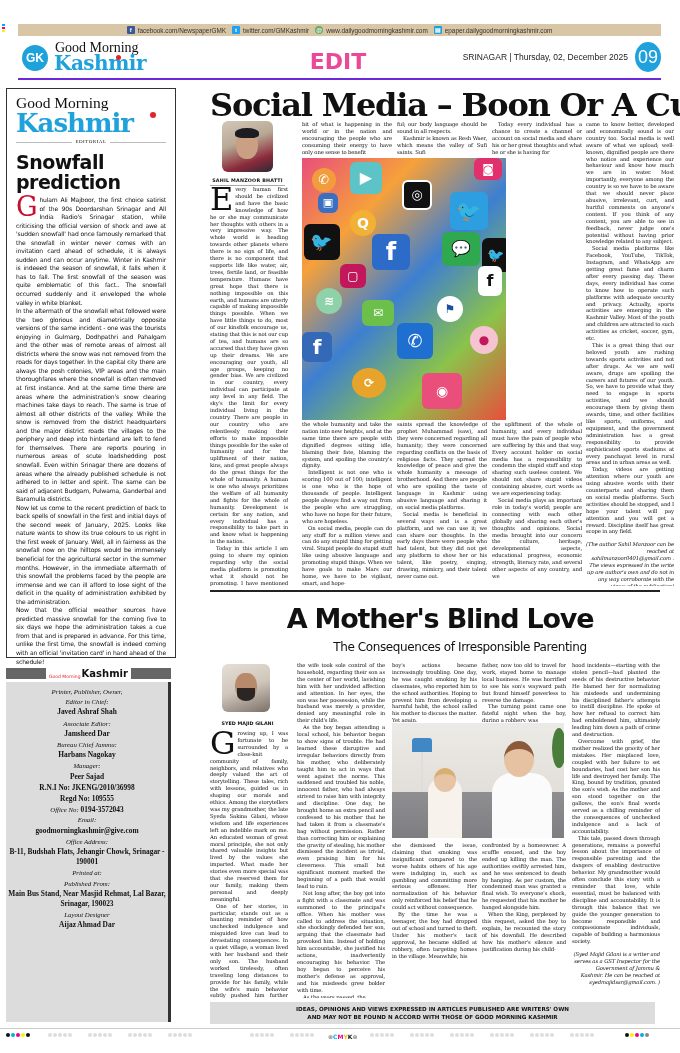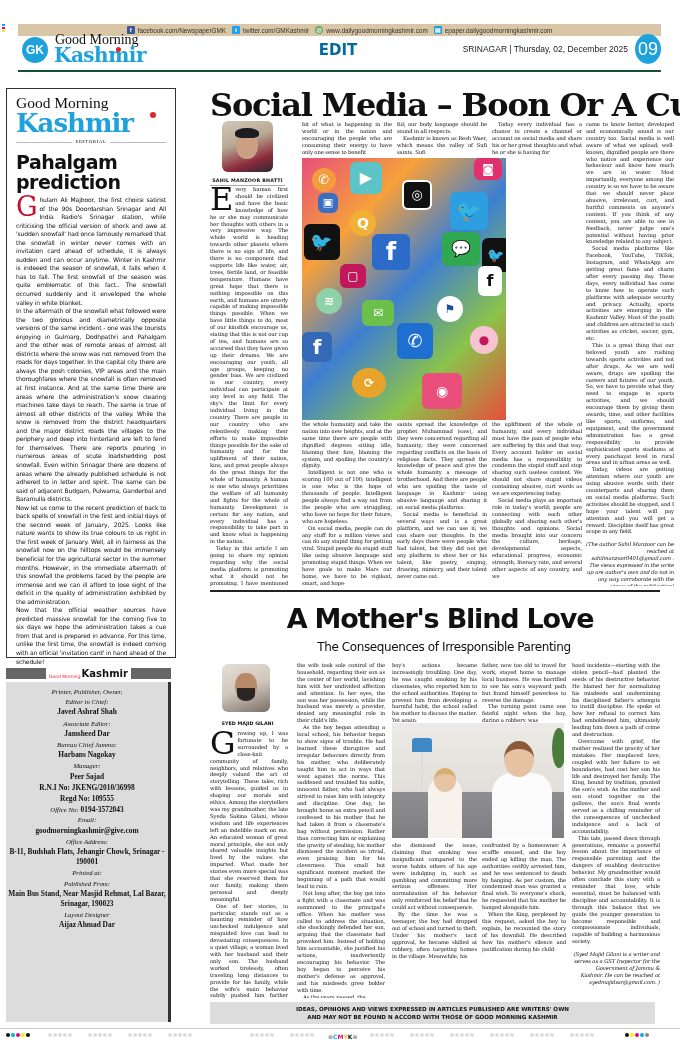--- a/index.html
+++ b/index.html
@@ -5,26 +5,26 @@
 *{box-sizing:border-box;margin:0;padding:0}
 html,body{width:680px;height:1053px;background:#fff;overflow:hidden}
 body{position:relative;font-family:"Liberation Serif","DejaVu Serif",serif;color:#111}
 .abs{position:absolute}
 
 #socialbar{left:18px;top:24px;width:643px;height:12px;background:#d9c6a6;display:flex;align-items:center;justify-content:center;gap:6px;font-family:"Liberation Sans",sans-serif;font-size:6.4px;color:#333}
 #socialbar .si{display:inline-flex;align-items:center;gap:3px}
 #socialbar .ico{width:8px;height:8px;border-radius:1px;display:inline-block;color:#fff;font-size:6px;line-height:8px;text-align:center;font-weight:bold}
 .cmyk-dots{left:2px;top:24px;width:3px;height:10px}
 
-#mast{left:18px;top:30px;width:643px;height:42px;border-bottom:2px solid #14532d}
+#mast{left:18px;top:38px;width:643px;height:42px;border-bottom:2px solid #6d28d9}
 #gk-logo{left:4px;top:7px;width:26px;height:26px;border-radius:50%;background:#1fa2dc;color:#fff;font-family:"Liberation Sans",sans-serif;font-size:12px;font-weight:bold;text-align:center;line-height:26px}
 #brand-top{left:37px;top:2px;font-family:"Liberation Serif",serif;font-size:14px;color:#111}
 #brand-bot{left:36px;top:13px;font-family:"DejaVu Serif",serif;font-size:20px;font-weight:bold;color:#1fa2dc;letter-spacing:-.5px}
 #brand-dot{left:98px;top:17px;width:5px;height:5px;border-radius:50%;background:#e0242c}
-#section-title{left:250px;top:11px;width:140px;text-align:center;font-family:"DejaVu Sans",sans-serif;font-size:15px;font-weight:bold;color:#0369a1}
+#section-title{left:250px;top:11px;width:140px;text-align:center;font-family:"DejaVu Sans",sans-serif;font-size:22px;font-weight:bold;color:#ec4899}
 #dateline{left:400px;top:14px;width:210px;text-align:right;font-family:"Liberation Sans",sans-serif;font-size:8.5px;color:#222}
 #pageno{left:617px;top:4px;width:26px;height:30px;border-radius:50%;background:#1fa2dc;color:#fff;font-family:"Liberation Sans",sans-serif;font-size:18px;text-align:center;line-height:30px}
 
 #editorial{left:6px;top:88px;width:170px;height:570px;border:1.3px solid #333;padding:4px 9px}
 #ed-brand1{font-size:15.5px;line-height:14px;margin-top:3px}
 #ed-brand2{font-family:"DejaVu Serif",serif;font-size:26px;font-weight:bold;color:#1fa2dc;letter-spacing:-1px;line-height:26px;position:relative}
 #ed-brand2dot{position:absolute;left:134px;top:2px;width:6px;height:6px;border-radius:50%;background:#e0242c}
 #ed-label{margin:6px 0 4px;font-size:5px;text-align:center;border-top:1px solid #bbb;height:1px;position:relative}
 #ed-label span{position:relative;top:-4px;background:#fff;padding:0 3px;letter-spacing:.5px}
 #ed-head{font-family:"DejaVu Sans",sans-serif;font-weight:bold;font-size:19px;line-height:20px;margin-top:9px;letter-spacing:-.5px}
@@ -47,21 +47,21 @@
 #sm-author{left:210px;top:178px;width:75px;text-align:center;font-family:"DejaVu Sans",sans-serif;font-weight:bold;font-size:4.8px;letter-spacing:.2px;border-bottom:1px solid #aaa;padding-bottom:2px}
 .col{position:absolute;font-family:"DejaVu Serif",serif;font-size:5.3px;line-height:6.9px;text-align:justify;letter-spacing:-.12px;color:#111;overflow:hidden}
 .col p{margin:0;text-indent:6px}
 .col p.ni{text-indent:0}
 .dropcap-e{float:left;font-size:32px;line-height:26px;margin-right:2px;font-family:"DejaVu Serif",serif}
 #sm-image{left:302px;top:158px;width:204px;height:262px;overflow:hidden;background:linear-gradient(135deg,#e94f7a 0%,#f6a13a 25%,#3d7fd1 50%,#8bc34a 75%,#e84f3c 100%)}
 .app{position:absolute;border-radius:6px;color:#fff;font-family:"DejaVu Sans",sans-serif;font-weight:bold;text-align:center}
 #sep1{left:210px;top:590px;width:450px;height:1.5px;background:#222}
 
 #mb-title{left:260px;top:603px;width:360px;text-align:center;font-family:"DejaVu Sans",sans-serif;font-weight:bold;font-size:27px;letter-spacing:-1.2px;white-space:nowrap}
-#mb-sub{left:284px;top:640px;width:320px;text-align:center;font-family:"DejaVu Sans",sans-serif;font-size:12px;letter-spacing:-.4px;white-space:nowrap}
+#mb-sub{left:300px;top:640px;width:320px;text-align:center;font-family:"DejaVu Sans",sans-serif;font-size:12px;letter-spacing:-.4px;white-space:nowrap}
 #mb-photo{left:222px;top:664px;width:48px;height:48px;border-radius:6px;overflow:hidden;background:linear-gradient(160deg,#e6ded5 0%,#cfc5bb 50%,#7b6f66 100%)}
 #mb-photo .face{position:absolute;left:13px;top:9px;width:22px;height:26px;border-radius:45%;background:#b88a6c}
 #mb-photo .beard{position:absolute;left:15px;top:24px;width:18px;height:13px;border-radius:0 0 50% 50%;background:#2b2624}
 #mb-author{left:210px;top:721px;width:75px;text-align:center;font-family:"DejaVu Sans",sans-serif;font-weight:bold;font-size:4.8px}
 .dropcap-gg{float:left;font-size:32px;line-height:26px;margin-right:2px;font-family:"DejaVu Serif",serif}
 #mb-image{left:392px;top:723px;width:172px;height:115px;overflow:hidden;background:linear-gradient(180deg,#eceae6 0%,#e2dfda 60%,#8f8f92 60%,#7e7e82 100%)}
 
 #disclaimer{left:210px;top:1002px;width:445px;height:22px;background:#dcdcdc;text-align:center;font-family:"DejaVu Sans",sans-serif;font-weight:bold;font-size:5.6px;line-height:8px;padding-top:3px}
 #foot-line{left:0;top:1028px;width:680px;height:1px;background:#ccc}
 #cmyk{left:328px;top:1033px;font-family:"DejaVu Sans",sans-serif;font-size:6px;font-weight:bold}
@@ -103,21 +103,21 @@
   <div id="brand-dot" class="abs"></div>
   <div id="section-title" class="abs">EDIT</div>
   <div id="dateline" class="abs">SRINAGAR | Thursday, 02, December 2025</div>
   <div id="pageno" class="abs">09</div>
 </div>
 
 <div id="editorial" class="abs">
   <div id="ed-brand1">Good Morning</div>
   <div id="ed-brand2"><span>Kashmir</span><span id="ed-brand2dot"></span></div>
   <div id="ed-label"><span>EDITORIAL</span></div>
-  <div id="ed-head">Pahalgam prediction</div>
+  <div id="ed-head">Snowfall prediction</div>
   <div id="ed-body">
     <p><span class="dropcap-g">G</span><span>hulam Ali Majboor, the first choice satirist of the 90s Doordarshan Srinagar and All India Radio's Srinagar station, while criticising the official version of shock and awe at 'sudden snowfall' had once famously remarked that the snowfall in winter never comes with an invitation card ahead of schedule, it is always sudden and can occur anytime. Winter in Kashmir is indeeed the season of snowfall, it falls when it has to fall. The first snowfall of the season was quite emblematic of this fact.. The snowfall occurred suddenly and it enveloped the whole valley in white blanket.</span></p>
     <p>In the aftermath of the snowfall what followed were the two glorious and diametrically opposite versions of the same incident - one was the tourists enjoying in Gulmarg, Dodhpathri and Pahalgam and the other was of remote areas of almost all districts where the snow was not removed from the roads for days together. In the capital city there are always the posh colonies, VIP areas and the main thoroughfares where the snowfall is often removed at first instance. And at the same time there are areas where the administration's snow clearing machines take days to reach. The same is true of almost all other districts of the valley. While the snow is removed from the district headquarters and the major district roads the villages to the periphery and deep into hinterland are left to fend for themselves. There are reports pouring in numerous areas of scute loadshedding post snowfall. Even within Srinagar there are dozens of areas where the already published schedule is not adhered to in letter and spirit. The same can be said of adjacent Budgam, Pulwama, Ganderbal and Baramulla districts.</p>
     <p>Now let us come to the recent prediction of back to back spells of snowfall in the first and initial days of the second week of January, 2025. Looks like nature wants to show its true colours to us right in the first week of January. Well, all in fairness as the snowfall now on the hilltops would be immensely beneficial for the agricultural sector in the summer months. However, in the immediate aftermath of this snowfall the problems faced by the people are immense and we can ill afford to lose sight of the deficit in the quality of administration exhibited by the administration.</p>
     <p>Now that the official weather sources have predicted massive snowfall for the coming five to six days we hope the administration takes a cue from that and is prepared in advance. For this time, unlike the first time, the snowfall is indeed coming with an official 'invitation card' in hand ahead of the schedule!</p>
   </div>
 </div>
 
 <div id="imprint-bar" class="abs">
   <div class="g"></div>

